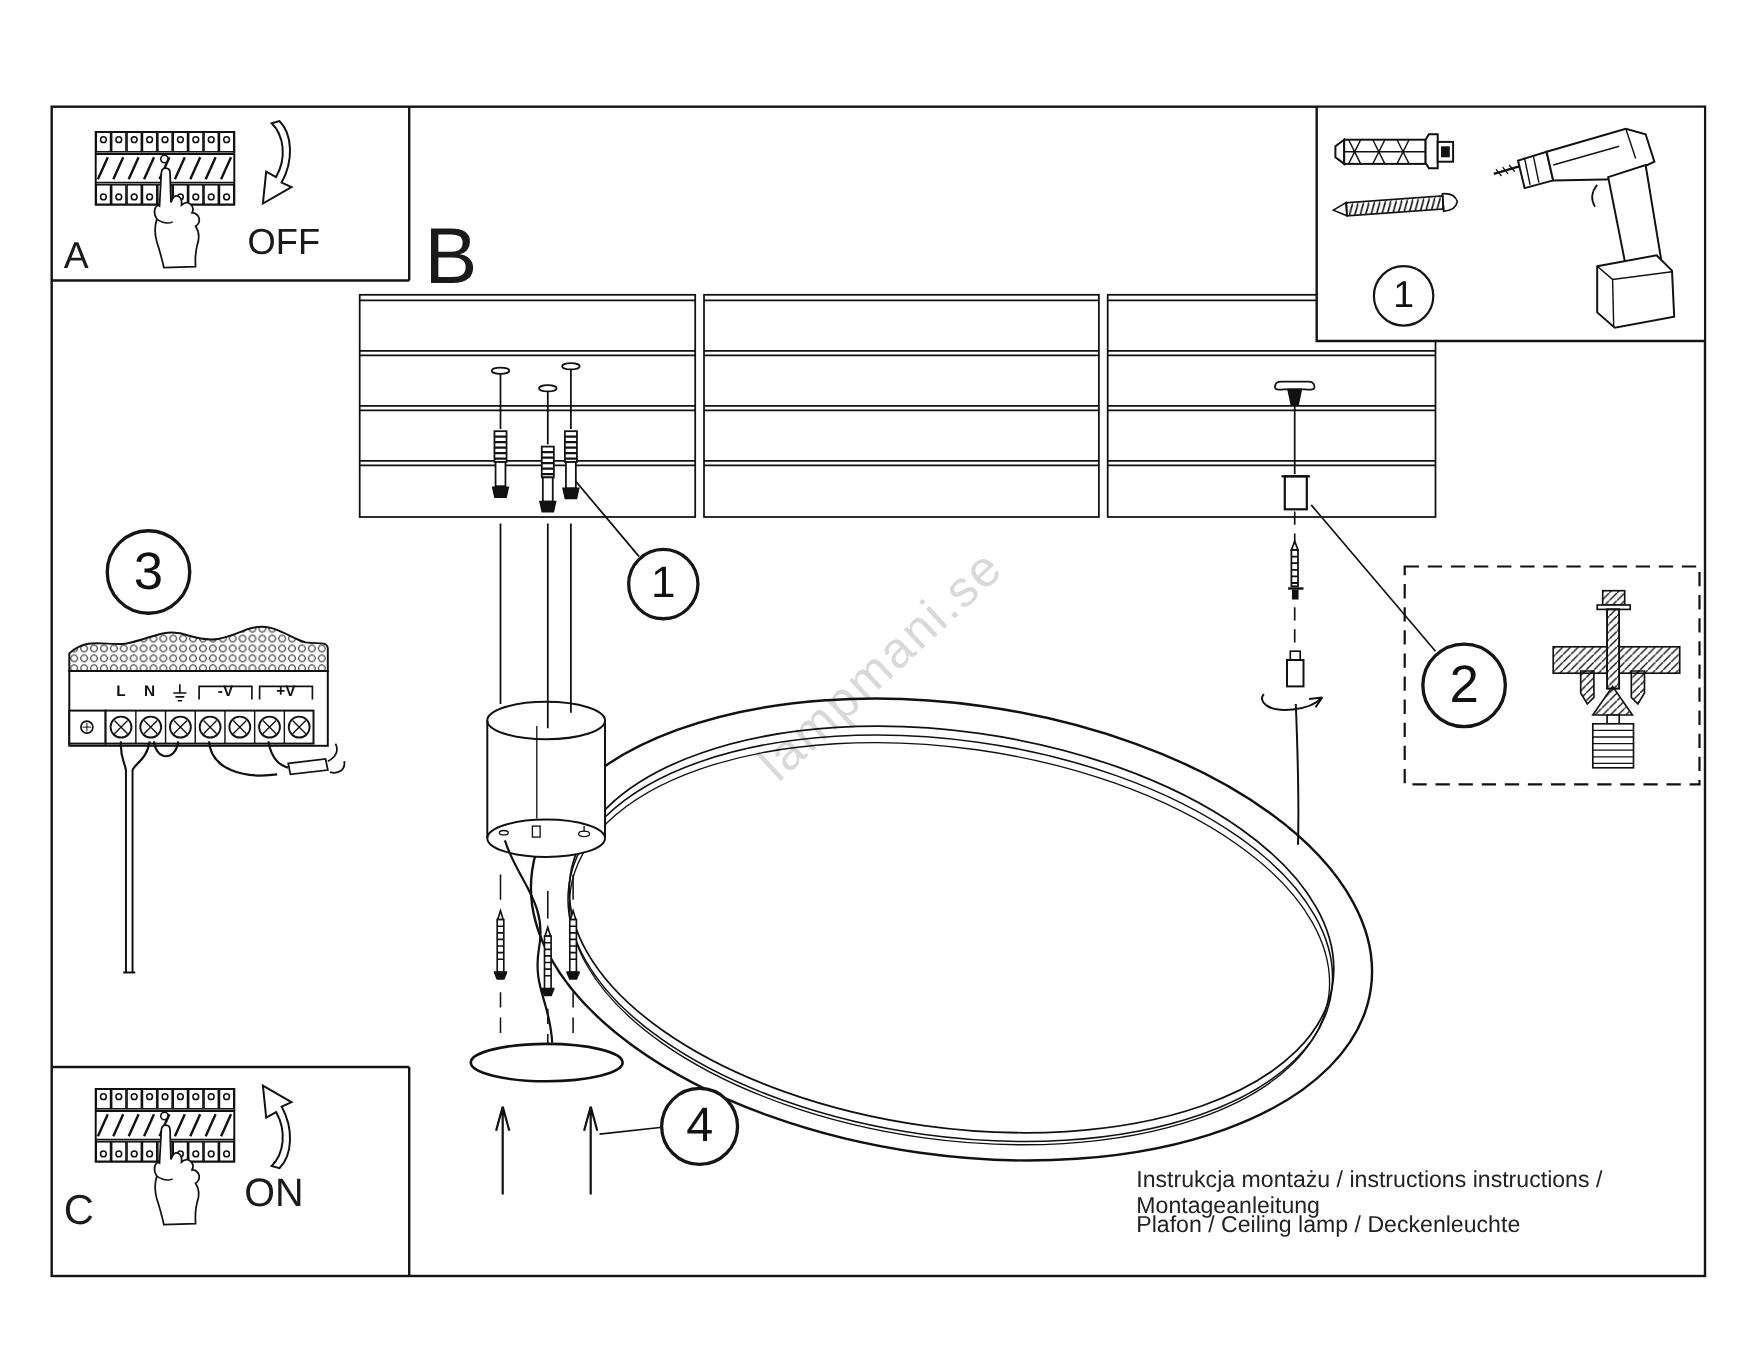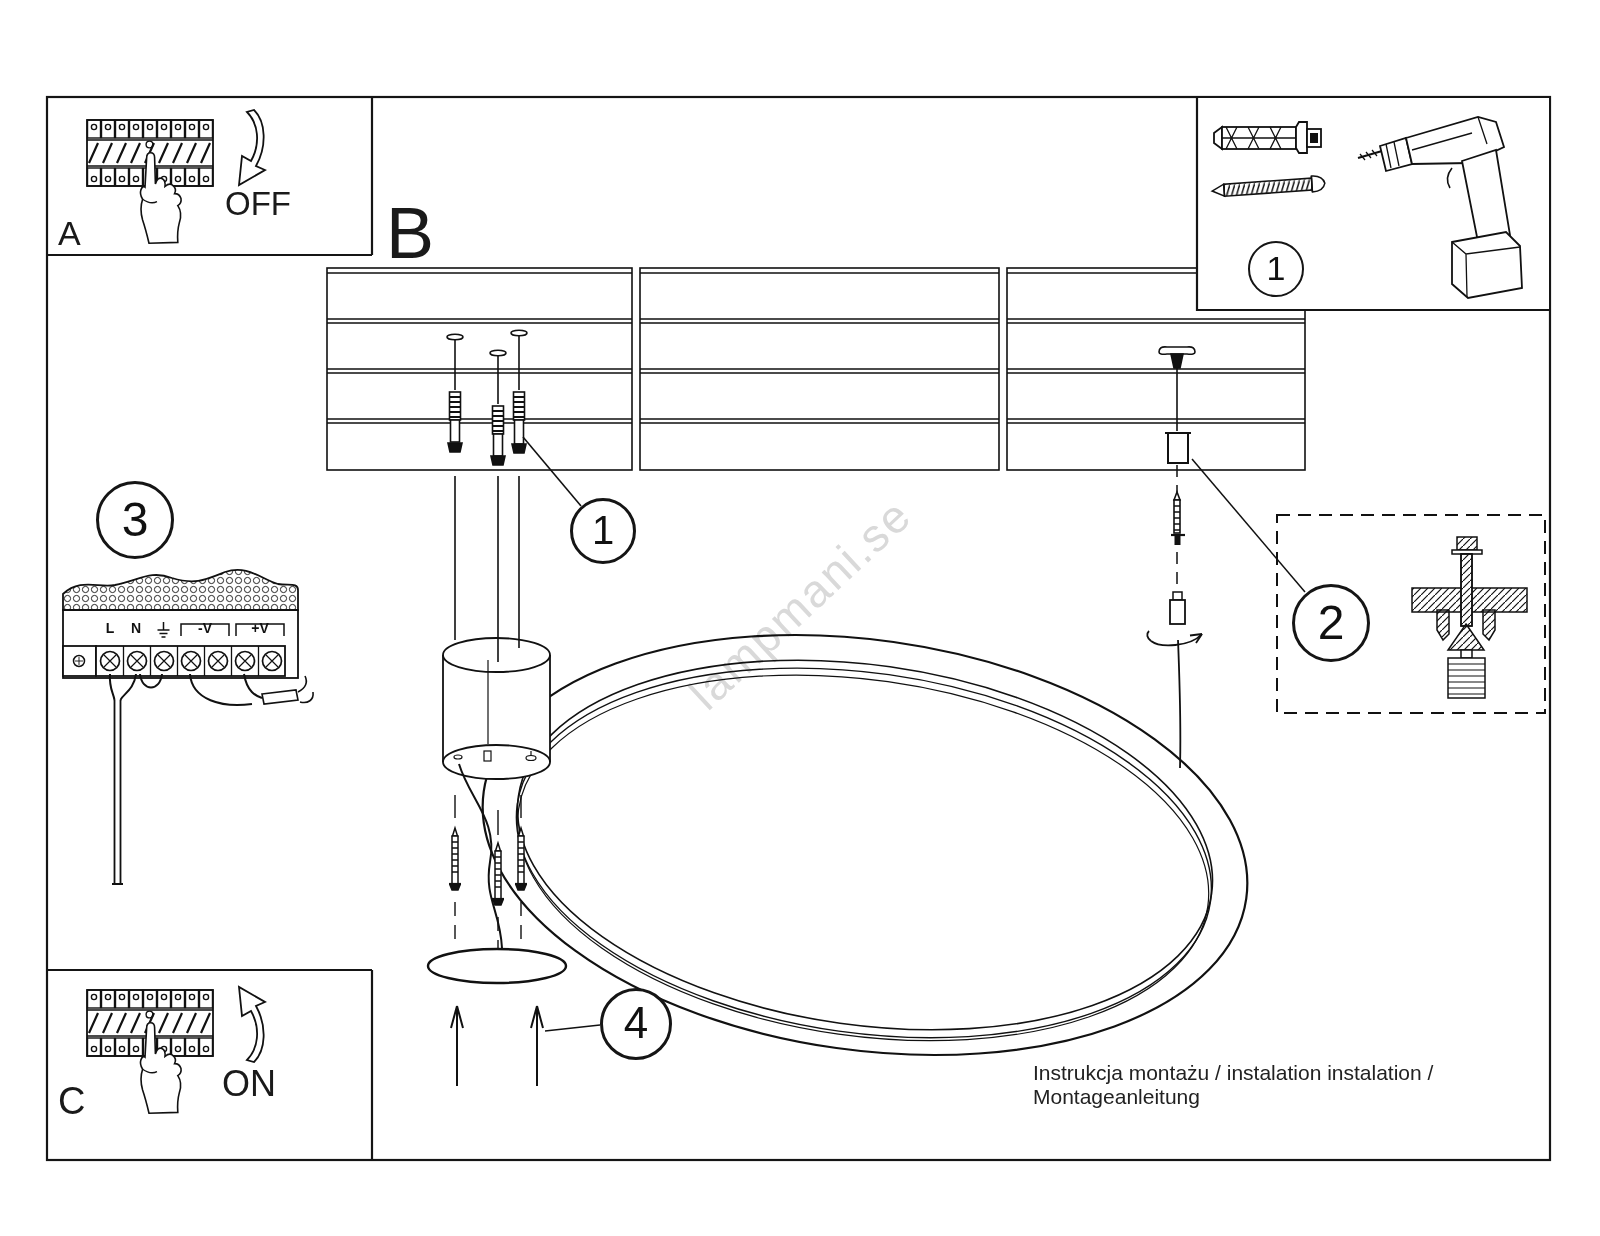--- a/index.html
+++ b/index.html
@@ -292,21 +292,21 @@
     <use href="#breaker" transform="translate(87,120)"></use>
     <use href="#hand" transform="translate(129,152) scale(0.8)"></use>
     <path d="M247,112 C258,123 261,143 251,161 L242,156 L239,185 L265,170 L256,166 C267,146 266,122 254,110 Z" fill="#fff" stroke="#111" stroke-width="1.8"></path>
 
     <use href="#breaker" transform="translate(87,990)"></use>
     <use href="#hand" transform="translate(129,1022) scale(0.8)"></use>
     <path d="M247,1060 C258,1049 261,1029 251,1011 L242,1016 L239,987 L265,1002 L256,1006 C267,1026 266,1050 254,1062 Z" fill="#fff" stroke="#111" stroke-width="1.8"></path>
   </svg>
 
   <div class="txt big-letter" style="left:58px;top:214px;font-size:34px;">A</div>
-  <div class="txt" style="left:225px;top:185px;font-size:33px;">OFF</div>
+  <div class="txt" style="left:225px;top:201px;font-size:33px;">OFF</div>
   <div class="txt" style="left:386px;top:192px;font-size:72px;">B</div>
   <div class="txt" style="left:58px;top:1080px;font-size:38px;">C</div>
   <div class="txt" style="left:222px;top:1063px;font-size:36px;">ON</div>
   <div class="txt" style="left:1261px;top:150px;font-size:19px;">x4</div>
 
   <div class="callout" style="left:1248px;top:241px;width:52px;height:52px;font-size:34px;border-width:2.5px;">
       <span>1</span>
     </div>
   <div class="callout" style="left:570px;top:498px;width:60px;height:60px;font-size:40px;">
       <span>1</span>
@@ -319,14 +319,15 @@
     </div>
   <div class="callout" style="left:600px;top:988px;width:66px;height:66px;font-size:44px;">
       <span>4</span>
     </div>
 
   <div class="terml" style="left:110px;top:620px;">L</div>
   <div class="terml" style="left:136px;top:620px;">N</div>
   <div class="terml" style="left:205px;top:620px;">-V</div>
   <div class="terml" style="left:260px;top:620px;">+V</div>
 
-  <div class="footer-line" style="left:1033px;top:1061px;">Instrukcja montażu / instalation instalation / Montageanleitung</div>
+  <div class="footer-line" style="left:1033px;top:1061px;">Instrukcja montażu / instructions instructions / Montageanleitung</div>
+  <div class="footer-line" style="left:1033px;top:1102px;">Plafon / Ceiling lamp / Deckenleuchte</div>
 </div>
 
 </body></html>

